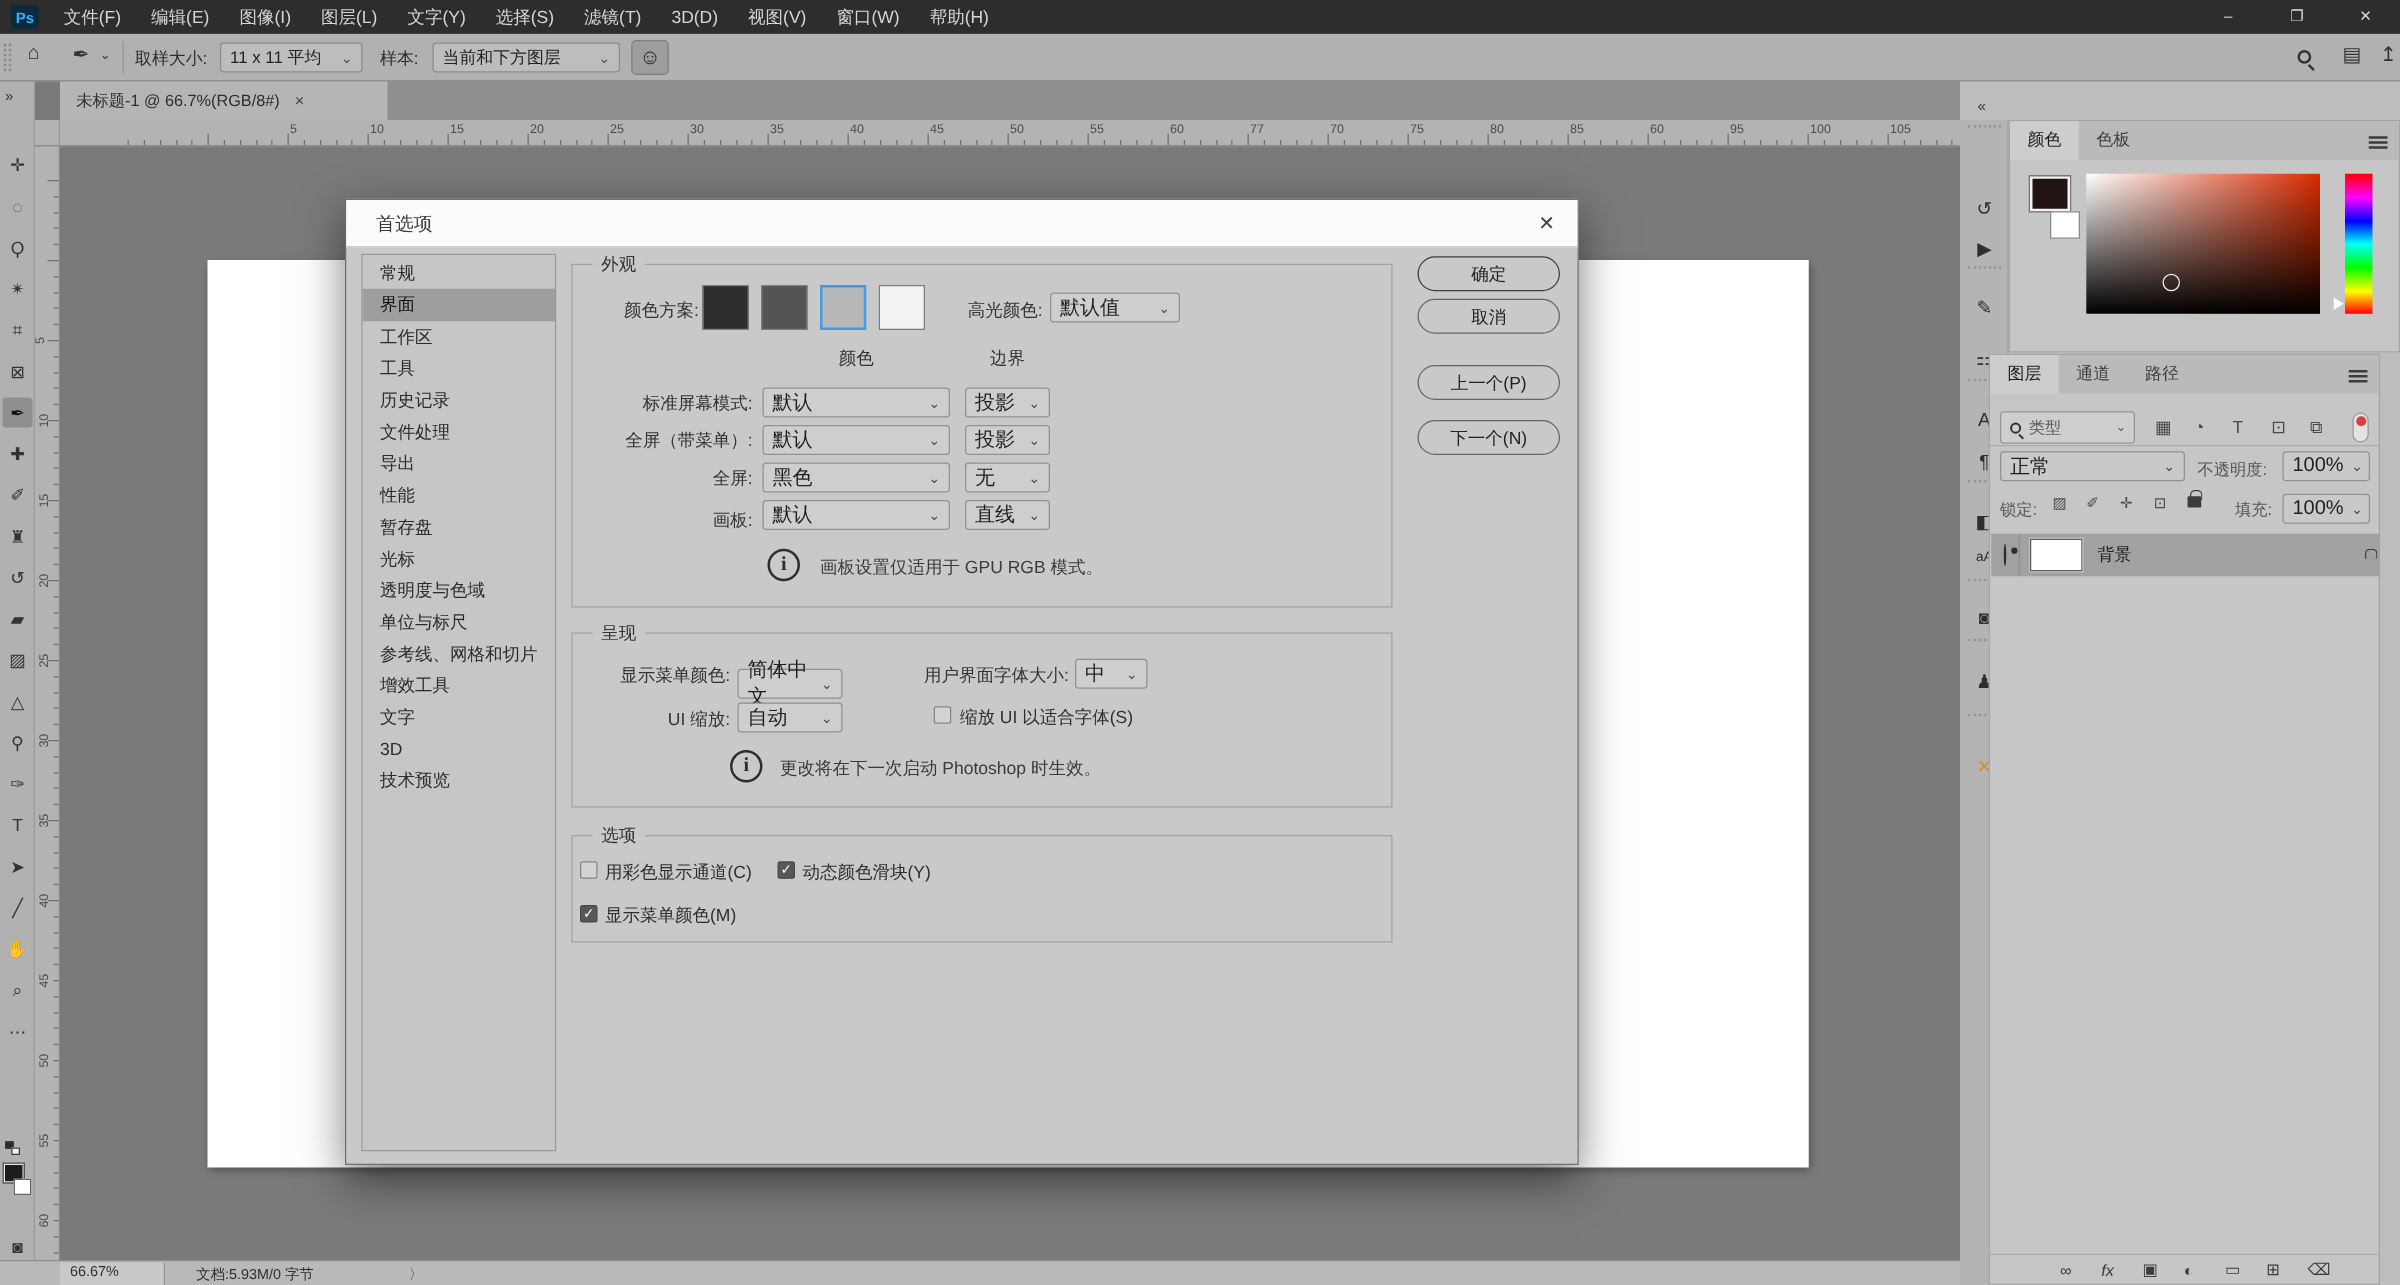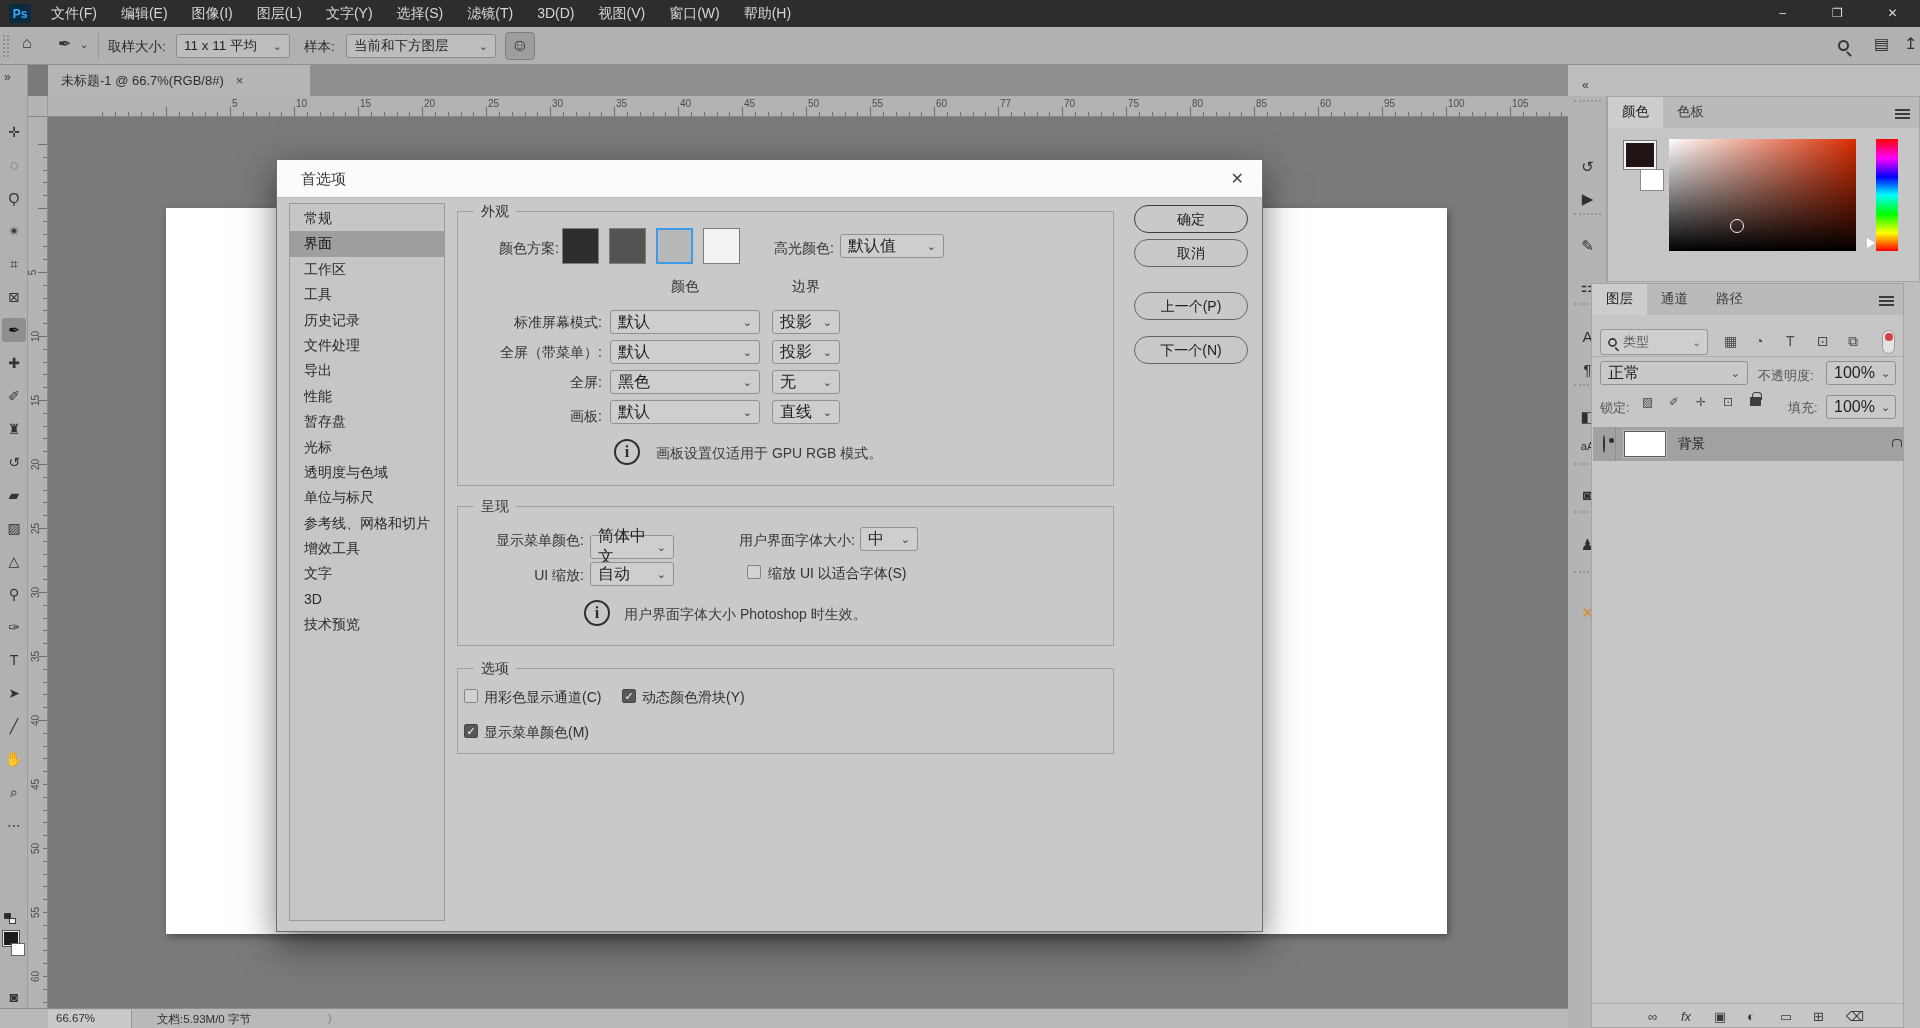--- a/index.html
+++ b/index.html
@@ -521,21 +521,21 @@
       <div class="dd" style="left:402px; top:20px; width:58px;">
           <span>中</span>
         </div>
       <div class="flabel" style="left:0; top:60px; width:126px;">UI 缩放:</div>
       <div class="dd" style="left:132px; top:55px; width:84px;">
           <span>自动</span>
         </div>
       <div class="cb" id="scale-cb" style="left:289px; top:58px;"></div>
       <div class="cb-label" style="left:310px; top:58px;">缩放 UI 以适合字体(S)</div>
       <div class="info-i" style="left:126px; top:93px;">i</div>
-      <div class="info-t" style="left:166px; top:99px;">用户界面字体大小 Photoshop 时生效。</div>
+      <div class="info-t" style="left:166px; top:99px;">更改将在下一次启动 Photoshop 时生效。</div>
     </div>
 
     <div class="group" style="top:508px; height:86px;">
       <span class="legend">选项</span>
       <div id="opt-cbs">
           <div class="cb" style="left: 6px; top: 20px;"></div>
           <div class="cb-label" style="left: 26px; top: 20px;">用彩色显示通道(C)</div>
           <div class="cb on" style="left: 164px; top: 20px;">✓</div>
           <div class="cb-label" style="left: 184px; top: 20px;">动态颜色滑块(Y)</div>
           <div class="cb on" style="left: 6px; top: 55px;">✓</div>

